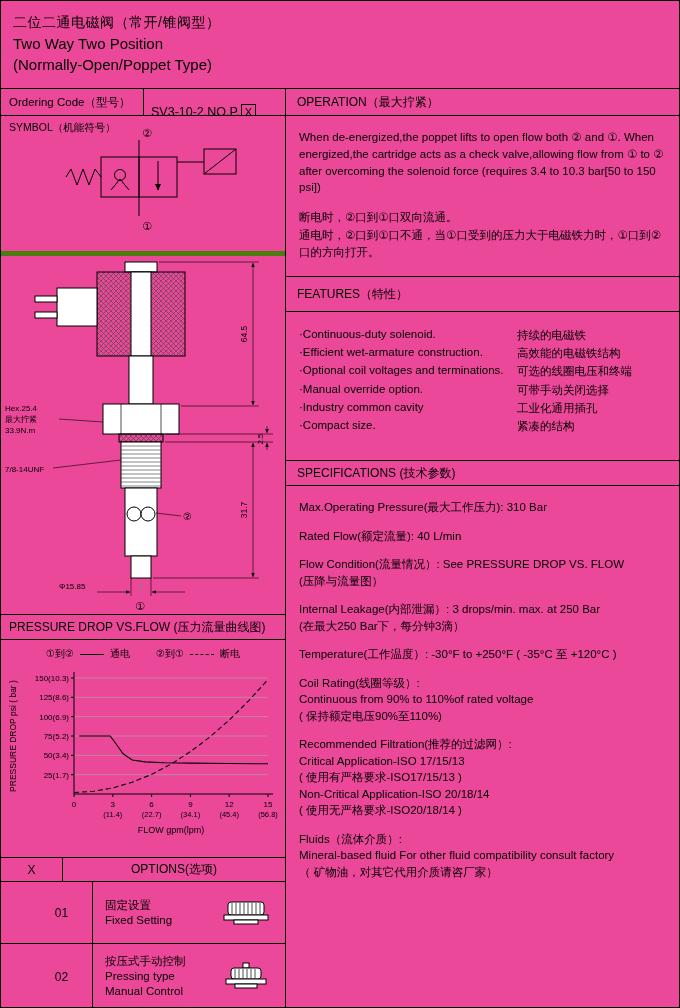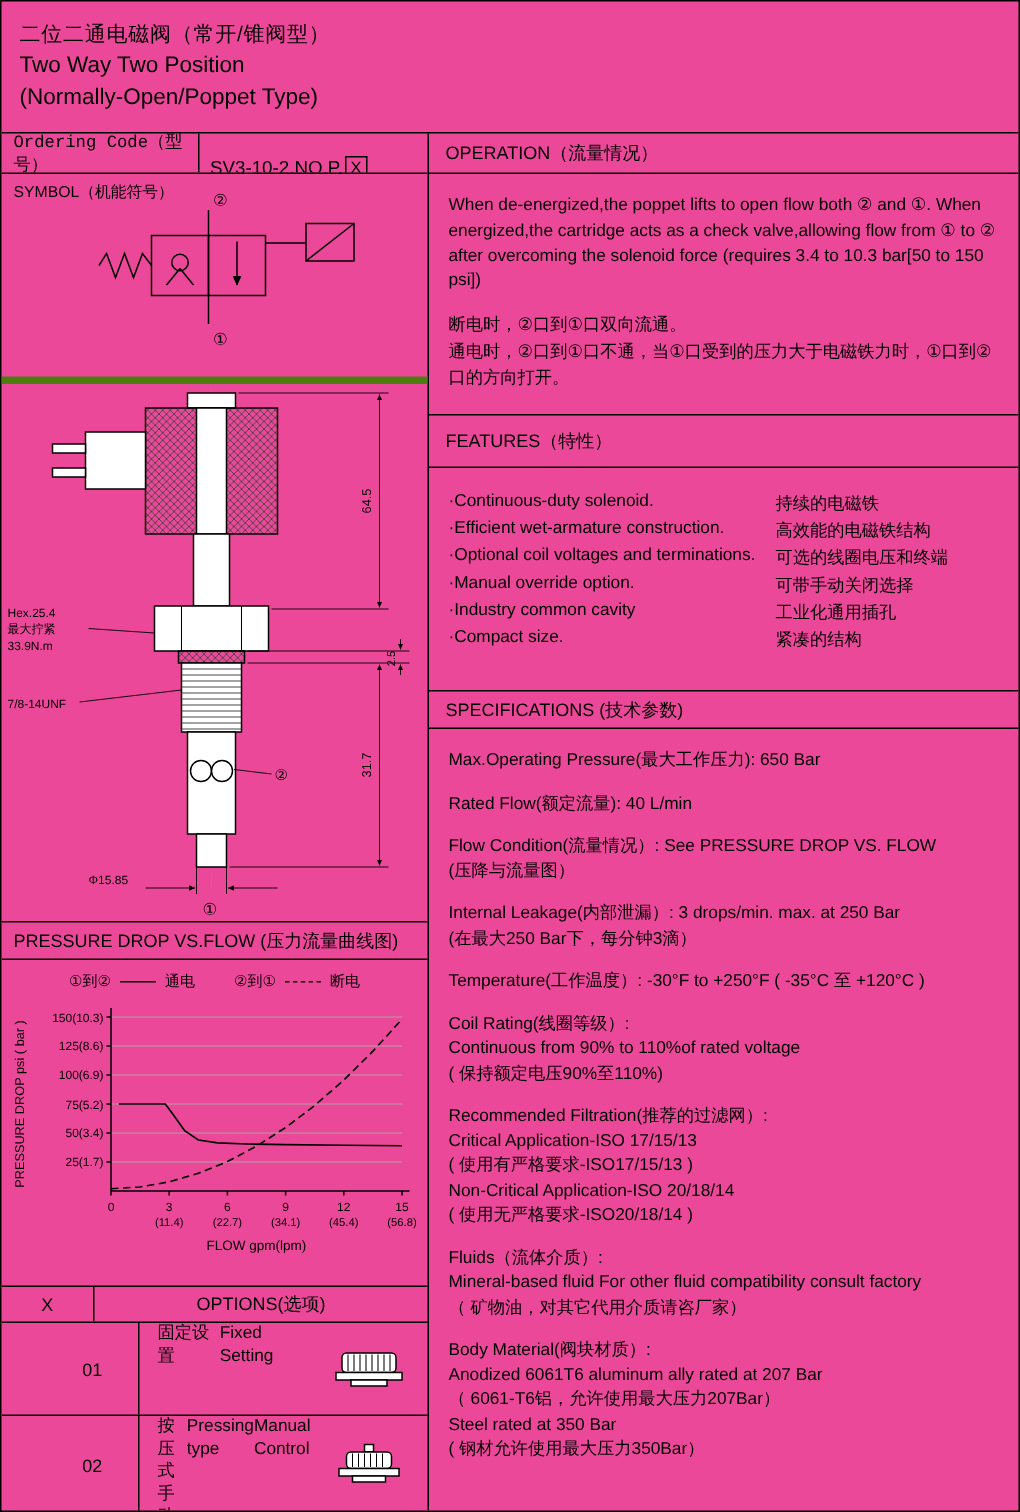--- a/index.html
+++ b/index.html
@@ -15,21 +15,21 @@
   .content { flex:1; display:flex; min-height:0; }
   .col-left { width:285px; border-right:1px solid #000; display:flex; flex-direction:column; }
   .col-right { flex:1; display:flex; flex-direction:column; }
   .col-left > div, .col-right > div { overflow:hidden; flex:none; }
 
   
   .band { display:flex; align-items:center; font-size:12px; }
 
   
   .ordering-row { height:27px; border-bottom:1px solid #000; display:flex; }
-  .ordering-label { width:132px; border-right:1px solid #000; display:flex; align-items:center; padding-left:8px; font-size:11.5px;font-family:Liberation Mono, monospace; }
+  .ordering-label { width:143px; border-right:1px solid #000; display:flex; align-items:center; padding-left:8px; font-size:11.5px; }
   .ordering-code { flex:1; display:flex; align-items:center; padding-left:7px; font-size:12.5px;margin-top:20px; }
   .code-x { display:inline-block; border:1px solid #000; padding:0 3px; margin-left:1px; font-size:11px; line-height:14px; }
 
   
   .symbol-box { height:140px; border-bottom:5px solid #4d7c0f; position:relative; }
   .symbol-label { position:absolute; top:5px; left:8px; font-size:10.5px; }
   .symbol-box svg { display:block; margin-top:4px; }
 
   
   .drawing-box { height:358px; position:relative; }
@@ -46,21 +46,21 @@
   .lg-gap { width:14px; }
   #chart-svg { display:block; margin:0 auto; font-family:"Liberation Sans","DejaVu Sans",sans-serif; }
 
   
   .options-header { height:25px; border-top:1px solid #000; border-bottom:1px solid #000; display:flex; font-size:12px; }
   .oh-x { width:62px; border-right:1px solid #000; display:flex; align-items:center; justify-content:center; }
   .oh-label { flex:1; display:flex; align-items:center; justify-content:center; }
   .option-row { height:62px; border-bottom:1px solid #000; display:flex; }
   .option-row.last { height:65px; border-bottom:none; }
   .opt-num { width:62px; border-right:1px solid #000; display:flex; align-items:center; justify-content:center; font-size:12px;margin-left:30px; }
-  .opt-text { flex:1; display:flex; flex-direction:row; justify-content:center; padding-left:12px; font-size:11.5px; line-height:15px; }
+  .opt-text { flex:1; display:flex; flex-direction:column; justify-content:center; padding-left:12px; font-size:11.5px; line-height:15px; }
   .opt-icon { width:78px; display:flex; align-items:center; justify-content:center; }
 
   
   .op-header { height:27px; border-bottom:1px solid #000; padding-left:11px; }
   .op-body { height:160px; padding:13px 14px 0 13px; font-size:11.5px; line-height:1.46; }
   .op-en { margin-bottom:13px; }
   .op-zh { margin-bottom:1px; }
   .feat-header { height:36px; border-top:1px solid #000; border-bottom:1px solid #000; padding-left:11px; }
   .feat-body { height:148px; padding-top:16px; }
   .feature-row { height:18.2px; display:flex; font-size:11.5px; }
@@ -284,21 +284,21 @@
             <rect x="16" y="22" width="22" height="4" fill="#fff" stroke="#000"></rect>
           </svg>
         </div>
       </div>
 
     </div>
 
     <div class="col-right">
 
       <div class="op-header band">
-        <span>OPERATION（流量情况）</span>
+        <span>OPERATION（最大拧紧）</span>
       </div>
       <div class="op-body">
         <div class="op-en">When de-energized,the poppet lifts to open flow both ② and ①. When energized,the cartridge acts as a check valve,allowing flow from ① to ② after overcoming the solenoid force (requires 3.4 to 10.3 bar[50 to 150 psi])</div>
         <div class="op-zh">断电时，②口到①口双向流通。</div>
         <div class="op-zh">通电时，②口到①口不通，当①口受到的压力大于电磁铁力时，①口到②口的方向打开。</div>
       </div>
 
       <div class="feat-header band">
         <span>FEATURES（特性）</span>
       </div>
@@ -327,21 +327,21 @@
             <span class="f-en">·Compact size.</span>
             <span class="f-zh">紧凑的结构</span>
           </div>
         </div>
 
       <div class="spec-header band">
         <span>SPECIFICATIONS (技术参数)</span>
       </div>
       <div class="specs-body" id="specs-list">
           <div class="spec-item">
-            <div class="spec-line">Max.Operating Pressure(最大工作压力): 650 Bar</div>
+            <div class="spec-line">Max.Operating Pressure(最大工作压力): 310 Bar</div>
           </div>
           <div class="spec-item">
             <div class="spec-line">Rated Flow(额定流量): 40 L/min</div>
           </div>
           <div class="spec-item">
             <div class="spec-line">Flow Condition(流量情况）: See PRESSURE DROP VS. FLOW</div>
             <div class="spec-line">(压降与流量图）</div>
           </div>
           <div class="spec-item">
             <div class="spec-line">Internal Leakage(内部泄漏）: 3 drops/min. max. at 250 Bar</div>
@@ -360,24 +360,17 @@
             <div class="spec-line">Critical Application-ISO 17/15/13</div>
             <div class="spec-line">( 使用有严格要求-ISO17/15/13 )</div>
             <div class="spec-line">Non-Critical Application-ISO 20/18/14</div>
             <div class="spec-line">( 使用无严格要求-ISO20/18/14 )</div>
           </div>
           <div class="spec-item">
             <div class="spec-line">Fluids（流体介质）:</div>
             <div class="spec-line">Mineral-based fluid For other  fluid compatibility consult  factory</div>
             <div class="spec-line">（ 矿物油，对其它代用介质请咨厂家）</div>
           </div>
-          <div class="spec-item">
-            <div class="spec-line">Body Material(阀块材质）:</div>
-            <div class="spec-line">Anodized 6061T6 aluminum ally rated at 207 Bar</div>
-            <div class="spec-line">（ 6061-T6铝，允许使用最大压力207Bar）</div>
-            <div class="spec-line">Steel rated at 350 Bar</div>
-            <div class="spec-line">( 钢材允许使用最大压力350Bar）</div>
-          </div>
         </div>
 
     </div>
   </div>
 </div>
 
 </body></html>

